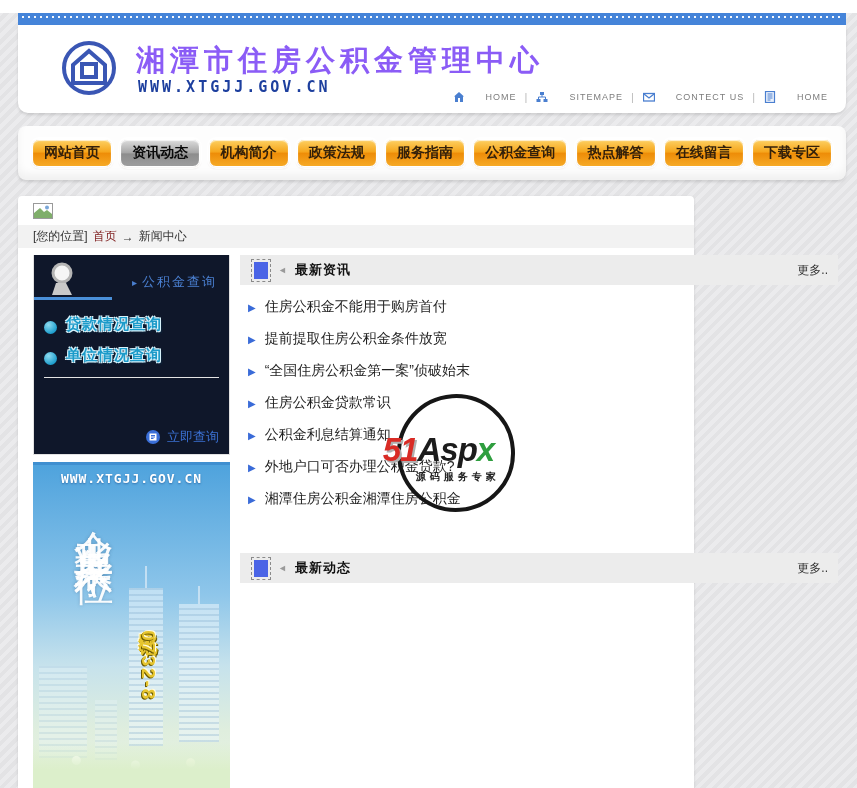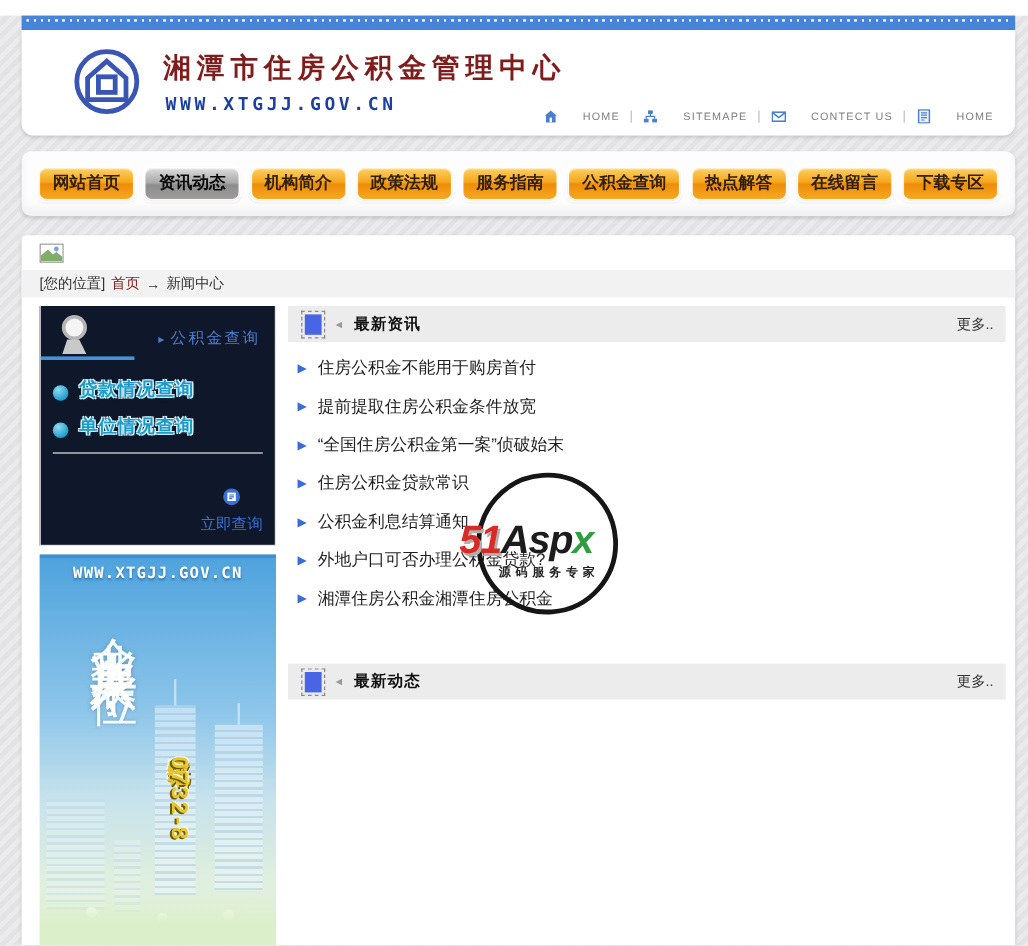--- a/index.html
+++ b/index.html
@@ -11,41 +11,41 @@
   .top-white { position:absolute; top:0; left:0; width:857px; height:13px; background:#fff; }
   .blue-bar { position:absolute; top:13px; left:18px; width:828px; height:12px; background:#4584d9; }
   .blue-bar::after { content:""; position:absolute; top:3px; left:4px; right:4px; height:2px;
     background-image:repeating-linear-gradient(90deg,rgba(255,255,255,.95) 0 2px,transparent 2px 6px); }
 
   
   .header-block { position:absolute; top:25px; left:18px; width:828px; height:88px; background:#fff;
     border-radius:0 0 10px 10px; box-shadow:0 2px 3px rgba(0,0,0,.12); }
   .logo { position:absolute; left:42px; top:14px; width:58px; height:58px; }
   .site-title { position:absolute; left:118px; top:16px; font-family:"DejaVu Serif", serif;
-    font-size:23px; font-weight:bold; color:#7f1d1d; letter-spacing:5px; white-space:nowrap; }
+    font-size:29px; font-weight:bold; color:#8b5cf6; letter-spacing:5px; white-space:nowrap; }
   .site-url { position:absolute; left:120px; top:53px; font-size:15px; font-weight:bold;
     color:#1d3f9e; letter-spacing:3px; font-family:"DejaVu Sans Mono", monospace; }
   .util-links { position:absolute; right:18px; bottom:10px; display:flex; align-items:center; gap:8px;
     font-size:9px; letter-spacing:1px; color:#7d7d7d; }
   .util-item { display:flex; align-items:center; gap:21px; cursor:pointer; }
   .util-sep { color:#bbb; font-size:11px; }
   .uicon { width:12px; height:12px; display:inline-block; }
 
   
   .nav-block { position:absolute; top:126px; left:18px; width:828px; height:54px; background:#fdfdfd;
     border-radius:8px; box-shadow:0 2px 3px rgba(0,0,0,.12), inset 0 -6px 8px rgba(0,0,0,.05);
     display:flex; align-items:center; justify-content:space-between; padding:0 14px; }
   .nav-btn { display:inline-block; padding:4px 11px; border-radius:7px; border:1px solid #fff;
     background:linear-gradient(#fdd062,#f6a71e 45%,#ee8d08 52%,#f6a925);
     box-shadow:0 0 0 2px rgba(255,255,255,.9), 0 1px 2px rgba(90,50,0,.45), inset 0 1px 1px rgba(255,255,255,.75);
     color:#33200a; font-weight:bold; font-size:14px; white-space:nowrap; cursor:pointer; }
   .nav-btn.active { background:linear-gradient(#dcdcdc,#a8a8a8 48%,#8d8d8d 54%,#9d9d9d); color:#0a0a0a; }
 
   
-  .main-block { position:absolute; top:196px; left:18px; width:828px; height:592px; background:#fff;
+  .main-block { position:absolute; top:196px; left:18px; width:676px; height:592px; background:#fff;
     border-radius:4px 4px 0 0; box-shadow:0 1px 3px rgba(0,0,0,.12); }
   .broken-img { position:absolute; left:15px; top:7px; width:20px; height:16px; border:1px solid #9a9a9a;
     background:#fff; }
   .crumb-bar { position:absolute; left:0; top:29px; width:100%; height:23px; background:#f2f2f2;
     display:flex; align-items:center; gap:5px; padding-left:15px; font-size:12px; color:#333; }
   .crumb-home { color:#7f1d1d; cursor:pointer; }
 
   
   .query-panel { position:absolute; left:15px; top:59px; width:197px; height:200px;
     border:1px solid #e2e2e2; border-top:none; background:#0f172a; }
@@ -54,21 +54,21 @@
   .qp-title { position:absolute; right:12px; top:18px; font-size:13px; color:#4a7fd0; letter-spacing:2px; }
   .qp-title .tri { color:#4a7fd0; font-size:10px; margin-right:3px; }
   .qp-items { padding:14px 0 0 10px; }
   .qp-item { display:flex; align-items:flex-end; gap:9px; margin-bottom:12px; cursor:pointer; }
   .qp-bullet { width:13px; height:13px; border-radius:50%;
     background:radial-gradient(circle at 35% 30%, #8fdcf0, #1f9fce 70%); flex:0 0 13px; }
   .qp-text { font-size:15px; font-weight:bold; color:#1b9ac9; letter-spacing:1px;
     text-shadow:1px 1px 0 #d9f2fa, -1px -1px 0 #d9f2fa, 1px -1px 0 #d9f2fa, -1px 1px 0 #d9f2fa, 2px 2px 2px rgba(0,80,120,.28); }
   .qp-divider { margin:2px 10px 0 10px; border-top:1px solid #e4e4e4; }
   .qp-go { position:absolute; right:10px; bottom:8px; display:flex; align-items:center; gap:6px;
-    font-size:13px; color:#3a6fd0; cursor:pointer;flex-direction:column; }
+    font-size:13px; color:#3a6fd0; cursor:pointer; }
 
   
   .banner { position:absolute; left:15px; top:266px; width:197px; height:326px; overflow:hidden;
     border-top:3px solid #3f8fd0;
     background:linear-gradient(#4fa3dd,#8ec6ea 40%,#c6e2ec 62%,#dfeede 82%,#e9f3e2); cursor:pointer; }
   .banner-url { position:absolute; top:6px; width:100%; text-align:center; font-size:13px; font-weight:bold;
     color:#fff; letter-spacing:1px; font-family:"DejaVu Sans Mono", monospace;
     text-shadow:0 1px 2px rgba(40,100,160,.8); }
   .banner-vtext { position:absolute; left:34px; top:34px; writing-mode:vertical-rl; font-size:40px;
     color:rgba(255,255,255,.95); letter-spacing:6px; font-family:"DejaVu Serif", serif;

